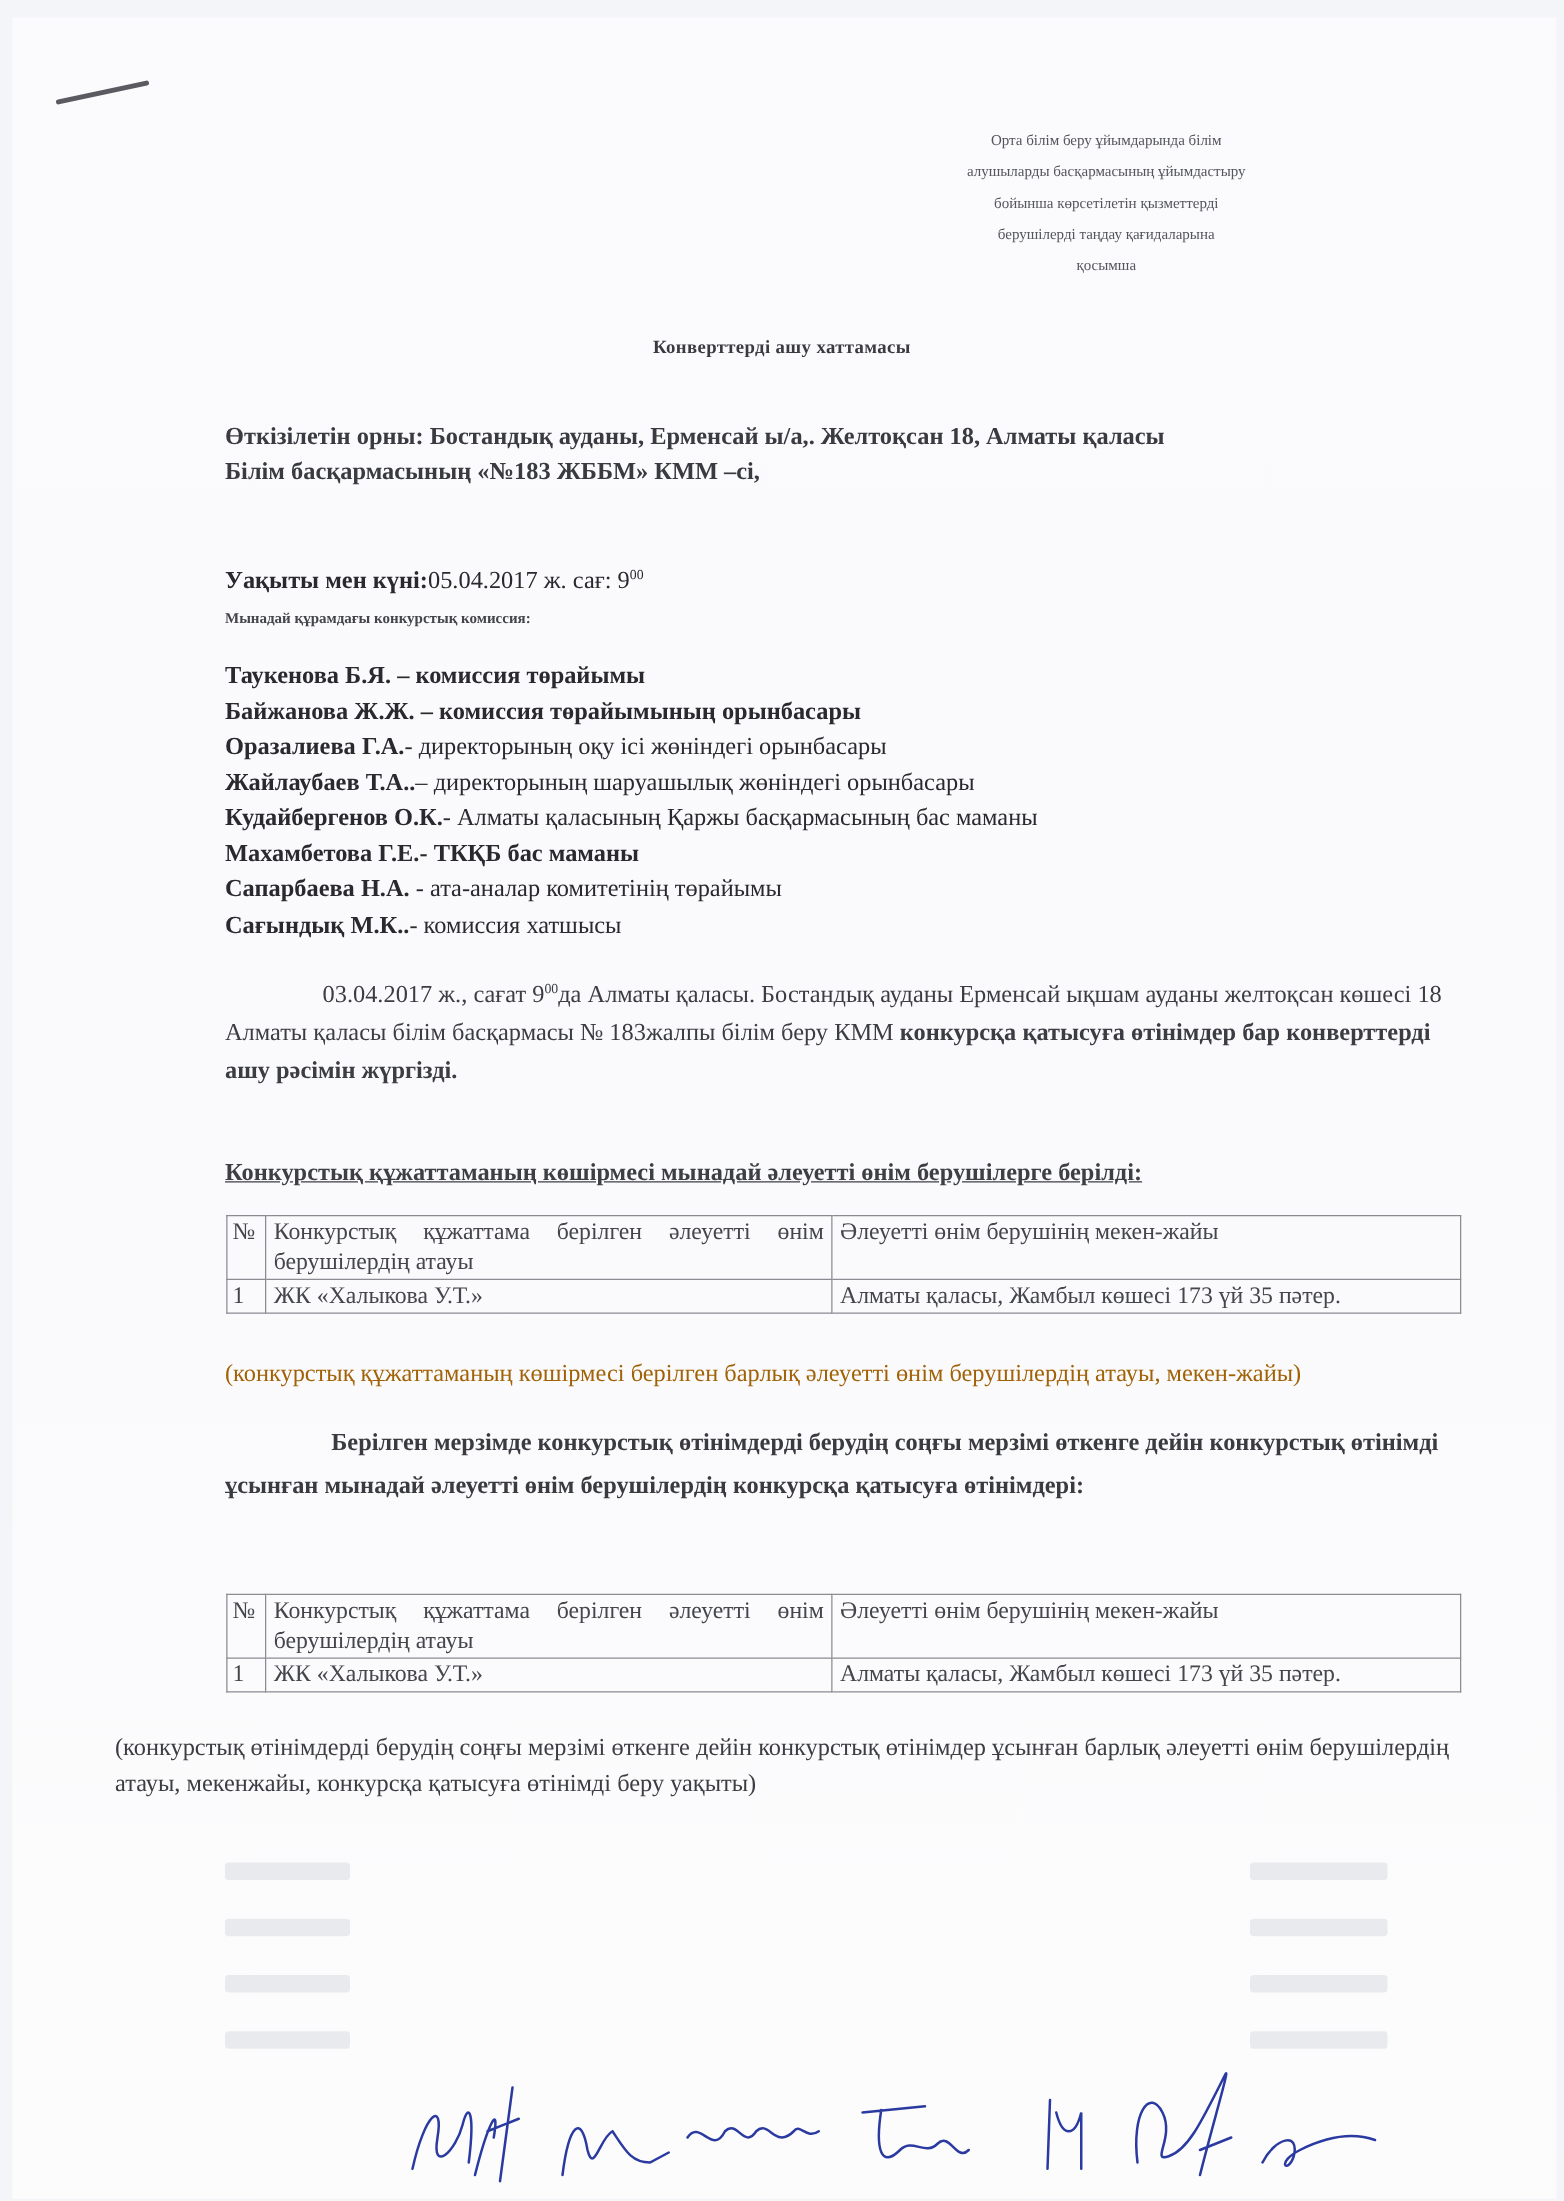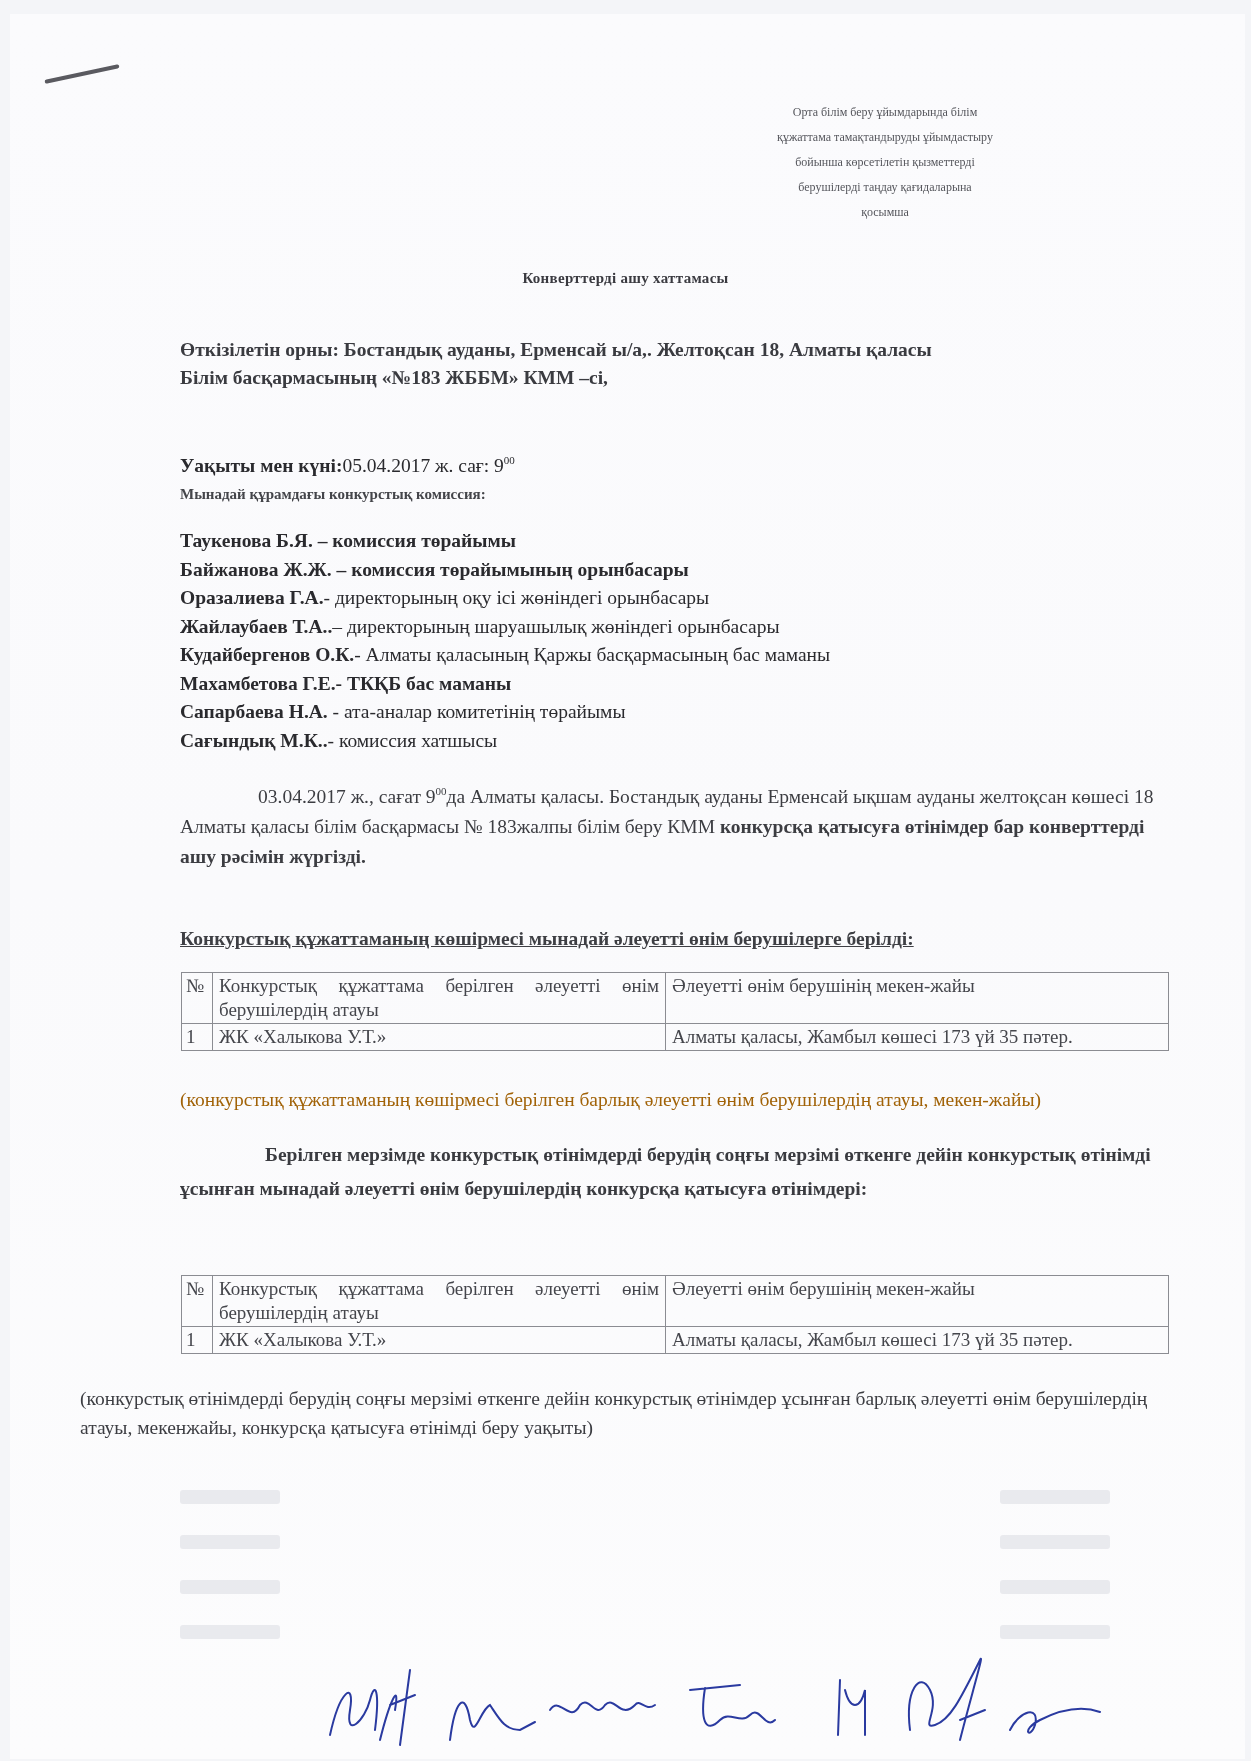--- a/index.html
+++ b/index.html
@@ -24,21 +24,21 @@
     }
     .doc-title {
       position: absolute; left: 0; top: 270px; width: 1251px; text-align: center;
       font-size: 15px; font-weight: bold; color: #3a3a40; letter-spacing: 0.3px;
     }
     .block { position: absolute; left: 180px; width: 980px; font-size: 19.5px; line-height: 28px; }
     .b { font-weight: bold; }
     .venue { top: 336px; font-weight: bold; color: #3a3b40; }
     .datetime { top: 426px; margin-top: 20px; }
     .datetime sup { font-size: 11px; }
-    .comm-head { top: 480px; font-weight: bold; color: #44454a; font-size: 15px; }
+    .comm-head { top: 480px; font-weight: bold; color: #44454a; font-size: 12px; }
     .members { top: 527px; line-height: 28.5px; }
     .member { display: block; }
     .member .name { font-weight: bold; }
     .para1 { top: 776px; line-height: 30px; color: #3c3d42; }
     .para1 .indent { display: inline-block; width: 78px; }
     .para1 sup { font-size: 11px; }
     .copy-head { top: 925px; font-weight: bold; color: #3e3f44; text-decoration: underline; }
     table.bids {
       position: absolute; left: 181px; width: 988px; border-collapse: collapse;
       font-size: 19px; line-height: 24px; color: #45464c;
@@ -47,41 +47,41 @@
       border: 1px solid #8b8c92; vertical-align: top; padding: 1px 6px;
     }
     table.bids td.num { width: 22px; padding: 1px 4px; }
     table.bids td.name { width: 440px; text-align: justify; text-align-last: left; }
     table.bids td.addr { text-align: justify; }
     .t1 { top: 972px; }
     .t2 { top: 1275px; }
     .note1 { top: 1086px; left: 180px; color: #a16207; }
     .para2 { top: 1138px; line-height: 34px; color: #3a3b40; font-weight: bold; }
     .para2 .indent { display: inline-block; width: 85px; }
-    .note2 { top: 1384px; left: 80px; width: 1090px; color: #3c3d42; line-height: 29px; }
+    .note2 { top: 1384px; left: 92px; width: 1090px; color: #3c3d42; line-height: 29px; }
     .ghost {
       position: absolute; left: 180px; width: 100px; height: 14px;
       background: #e9eaee; border-radius: 3px;
     }
     .ghost.r { left: 1000px; width: 110px; }
     .signatures {
       position: absolute; left: 320px; top: 1650px; width: 900px; height: 100px;
     }
     .signatures svg { width: 100%; height: 100%; }
   </style>
 </head>
 <body>
 
 <div class="page">
   <div class="pen-mark"></div>
 </div>
 
 <div class="header-note">
   <div>Орта білім беру ұйымдарында білім</div>
-  <div>құжаттама  тамақтандыруды ұйымдастыру</div>
+  <div>алушыларды  басқармасының ұйымдастыру</div>
   <div>бойынша көрсетілетін қызметтерді</div>
   <div>берушілерді таңдау  қағидаларына</div>
   <div>қосымша</div>
 </div>
 
 <div class="doc-title">Конверттерді ашу хаттамасы</div>
 
 <div class="block venue">
   <div>Өткізілетін орны: Бостандық ауданы, Ерменсай ы/а,. Желтоқсан 18, Алматы қаласы</div>
   <div>Білім басқармасының  «№183 ЖББМ» КММ –сі,</div>

